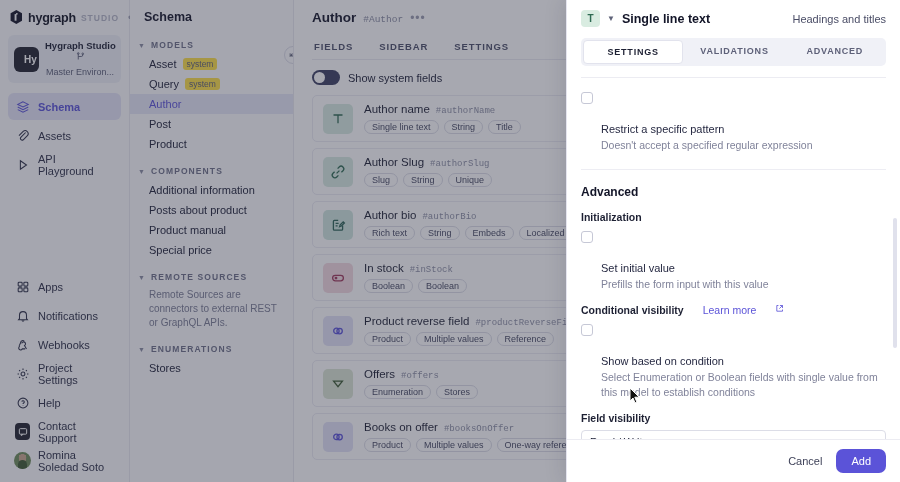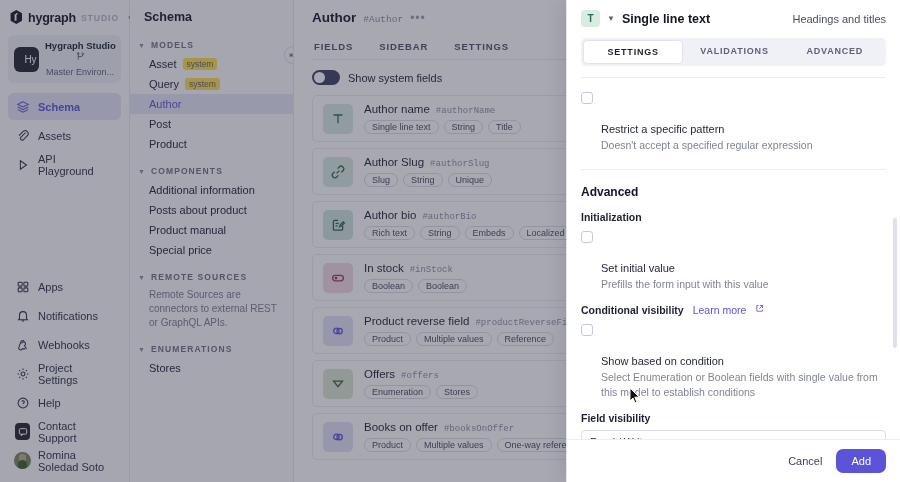--- a/index.html
+++ b/index.html
@@ -25,21 +25,21 @@
   .brand-name { font-size: 12.5px; font-weight: 700; color: #111322; letter-spacing: -0.2px; }
   .brand-sub { font-size: 8.5px; font-weight: 700; color: #b4b6c6; letter-spacing: 1px; }
   .brand-dots { font-size: 12px; color: #9b9db0; margin-left: 4px; letter-spacing: 1px; line-height: 8px; }
 
   .project {
     margin: 2px 8px 10px 8px; padding: 5px 6px; border-radius: 6px;
     background: #eef0f7; display: flex; gap: 6px; align-items: center;
   }
   .project-badge {
     width: 25px; height: 25px; flex: 0 0 25px; border-radius: 6px;
-    background: #21232f; color: #fff; font-size: 10px; font-weight: 400;
+    background: #21232f; color: #fff; font-size: 10px; font-weight: 700;
     display: flex; align-items: center; justify-content: center; padding-left: 8px;
   }
   .project-text { min-width: 0; }
   .project-name { font-size: 9.5px; font-weight: 700; color: #1d2033; line-height: 12px; white-space: nowrap; }
   .project-env { font-size: 9px; color: #5b5f77; line-height: 12px; display: flex; align-items: center; gap: 2px; white-space: nowrap; flex-direction: column; }
 
   .navlist { padding: 0 8px; }
   .navitem {
     display: flex; align-items: center; gap: 8px;
     height: 27px; padding: 0 7px; border-radius: 6px; margin-bottom: 2px;
@@ -145,21 +145,21 @@
   .panel-divider { height: 1px; background: #ececf2; margin-top: 11px; }
 
   .panel-body { flex: 1 1 auto; padding: 12px 14px 0 14px; overflow: hidden; position: relative; }
   .chk-row { display: flex; gap: 8px; align-items: flex-start; }
   .chkbox { width: 12px; height: 12px; flex: 0 0 12px; border: 1px solid #c6c8d6; border-radius: 3px; background: #fff; margin-top: 2px; cursor: pointer; }
   .chk-label { font-size: 11px; color: #262942; line-height: 15px; margin-top: 32px; }
   .chk-help { font-size: 10.5px; color: #80839a; line-height: 15px; padding-left: 20px; margin-top: 1px; }
   .hr { height: 1px; background: #ededf3; margin: 16px 0 15px 0; }
   .sec-title { font-size: 12px; font-weight: 700; color: #131528; margin-bottom: 12px; }
   .sub-title { font-size: 10.5px; font-weight: 700; color: #1d2033; margin-bottom: 6px; }
-  .sub-title.inline { display: flex; align-items: flex-start; gap: 9px; }
+  .sub-title.inline { display: flex; align-items: flex-start; gap: 19px; }
   .link { font-size: 10.5px; color: #5b53d8; font-weight: 400; cursor: pointer; }
   .ext-ic { font-size: 9px; color: #5b53d8; }
   .gap { height: 12px; }
   .select {
     margin-top: 2px; height: 23px; border: 1px solid #dcdde7; border-radius: 4px;
     display: flex; align-items: center; padding: 0 8px; font-size: 10.5px; color: #21243a; cursor: pointer;
   }
   .select .arrow { margin-left: auto; font-size: 9px; color: #7a7d94; }
   .pscroll { position: absolute; right: 3px; top: 140px; width: 4px; height: 130px; border-radius: 2px; background: #e0e1ec; }
 

